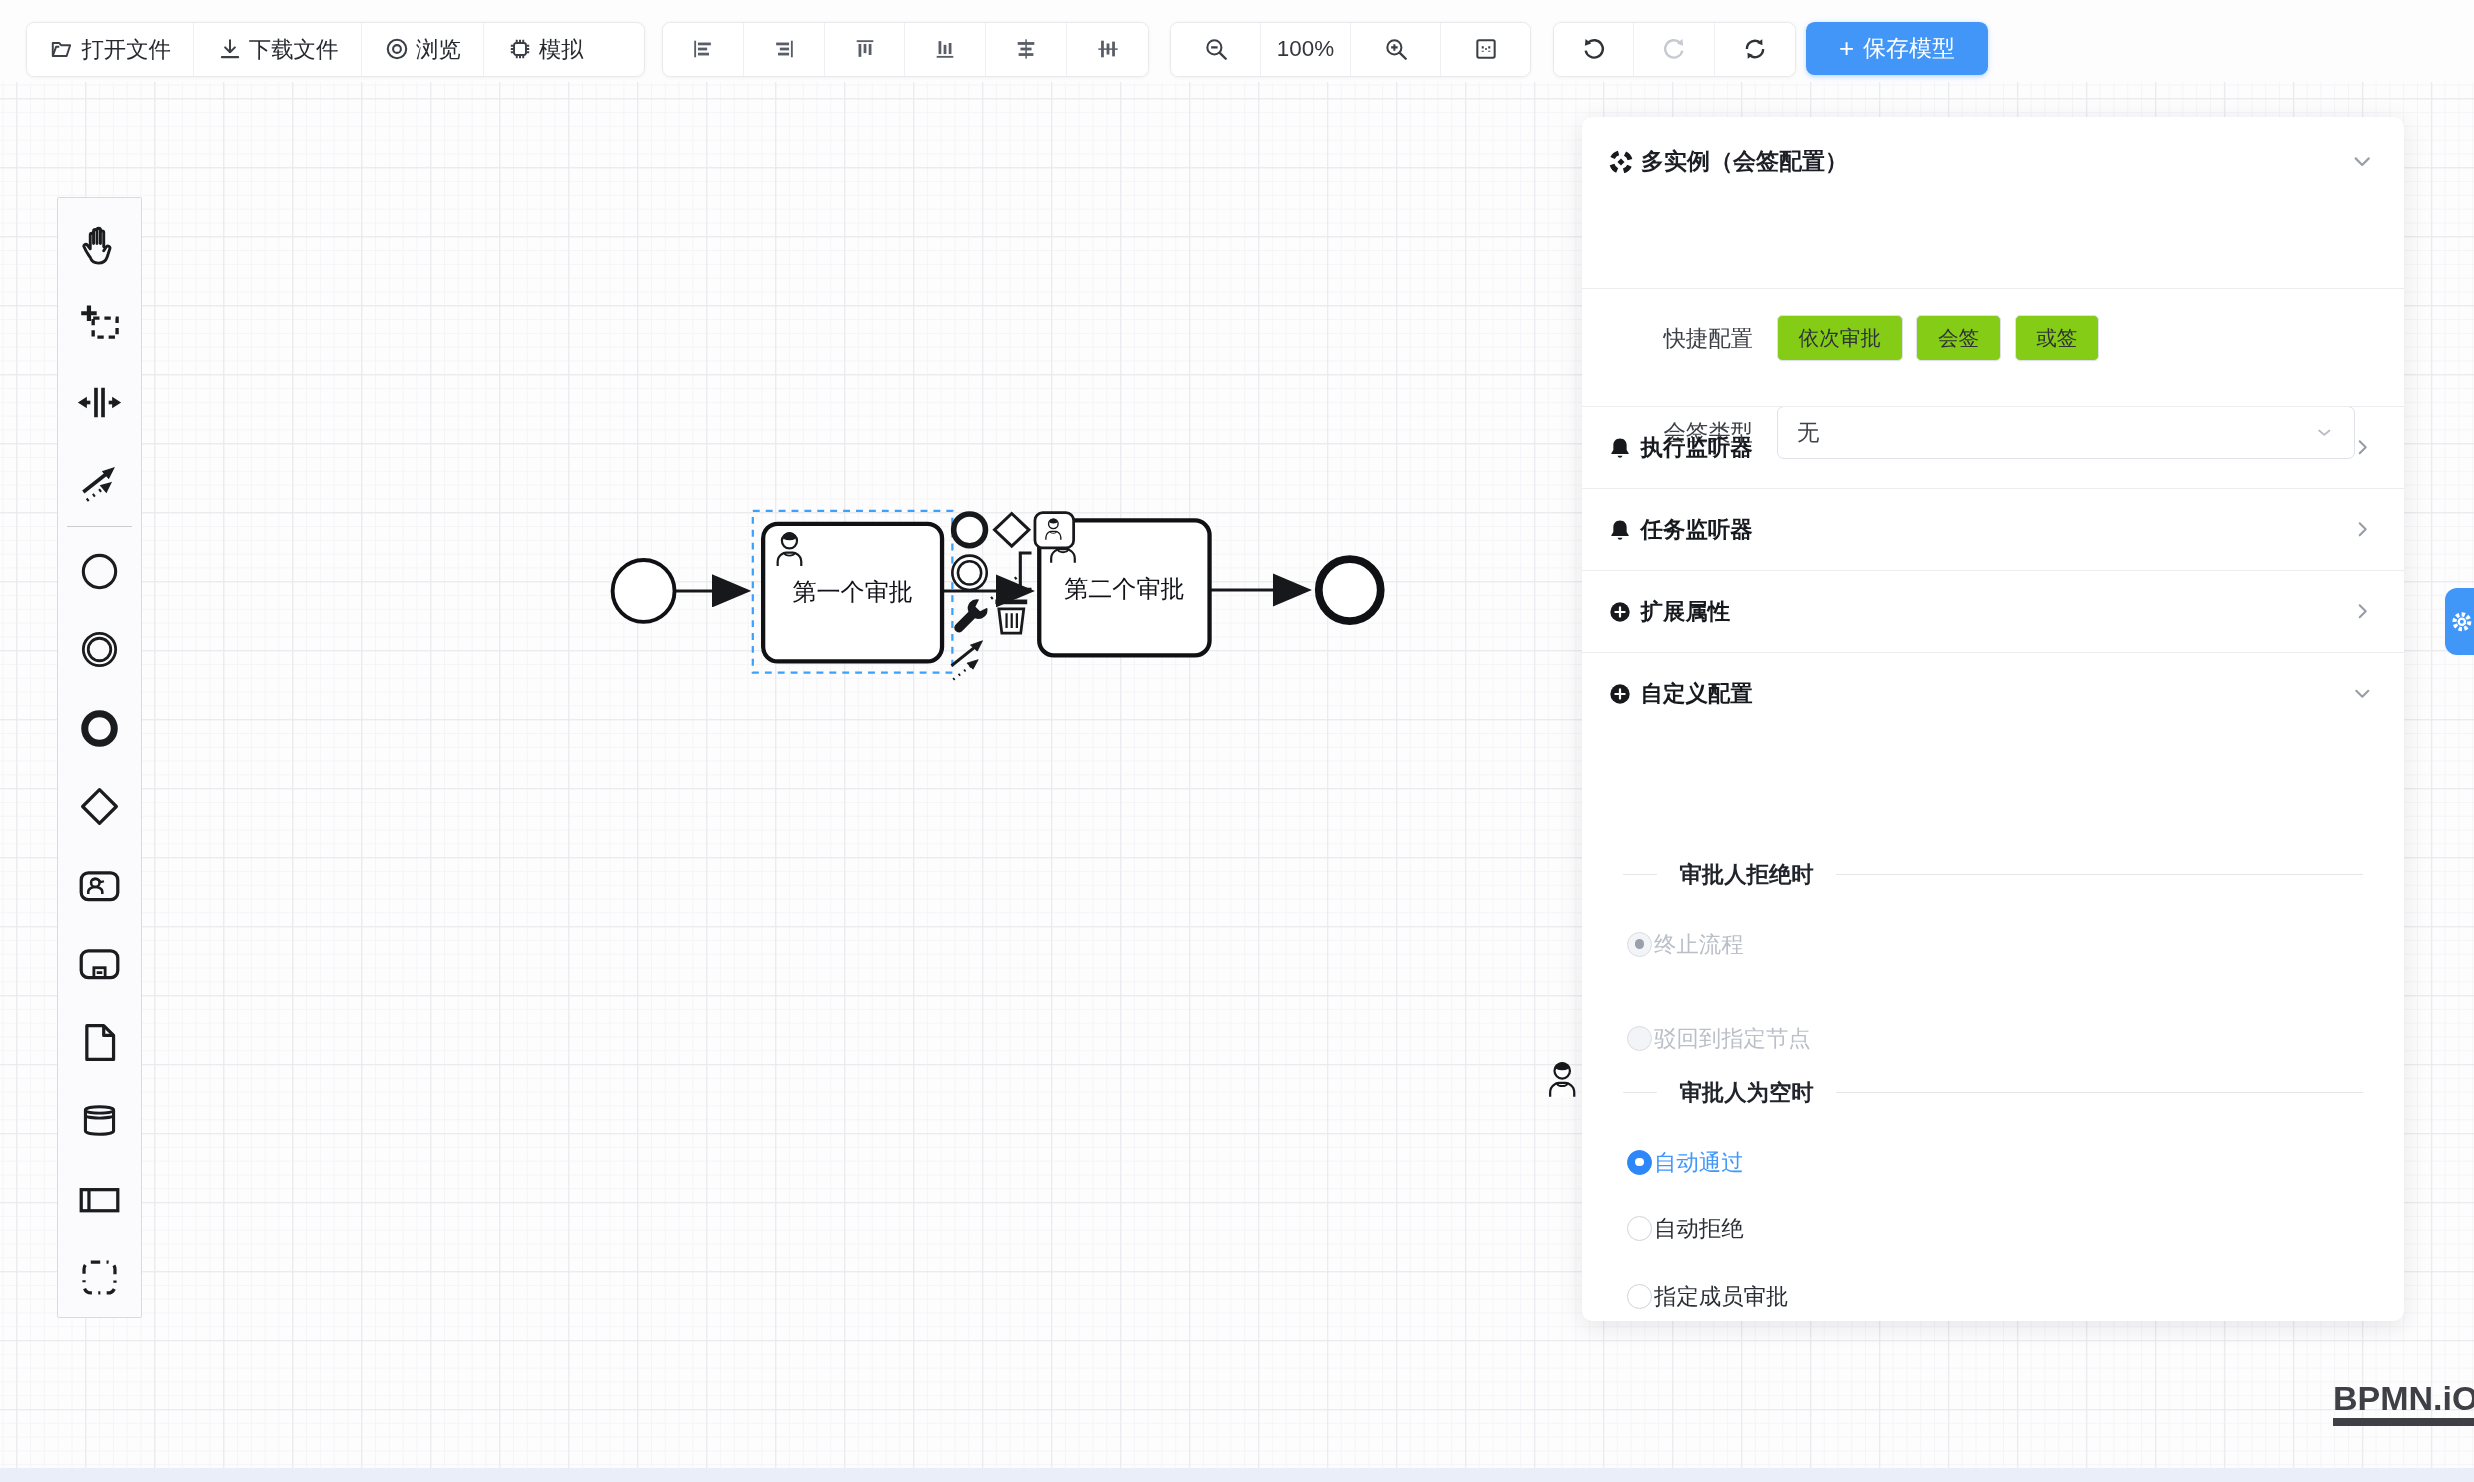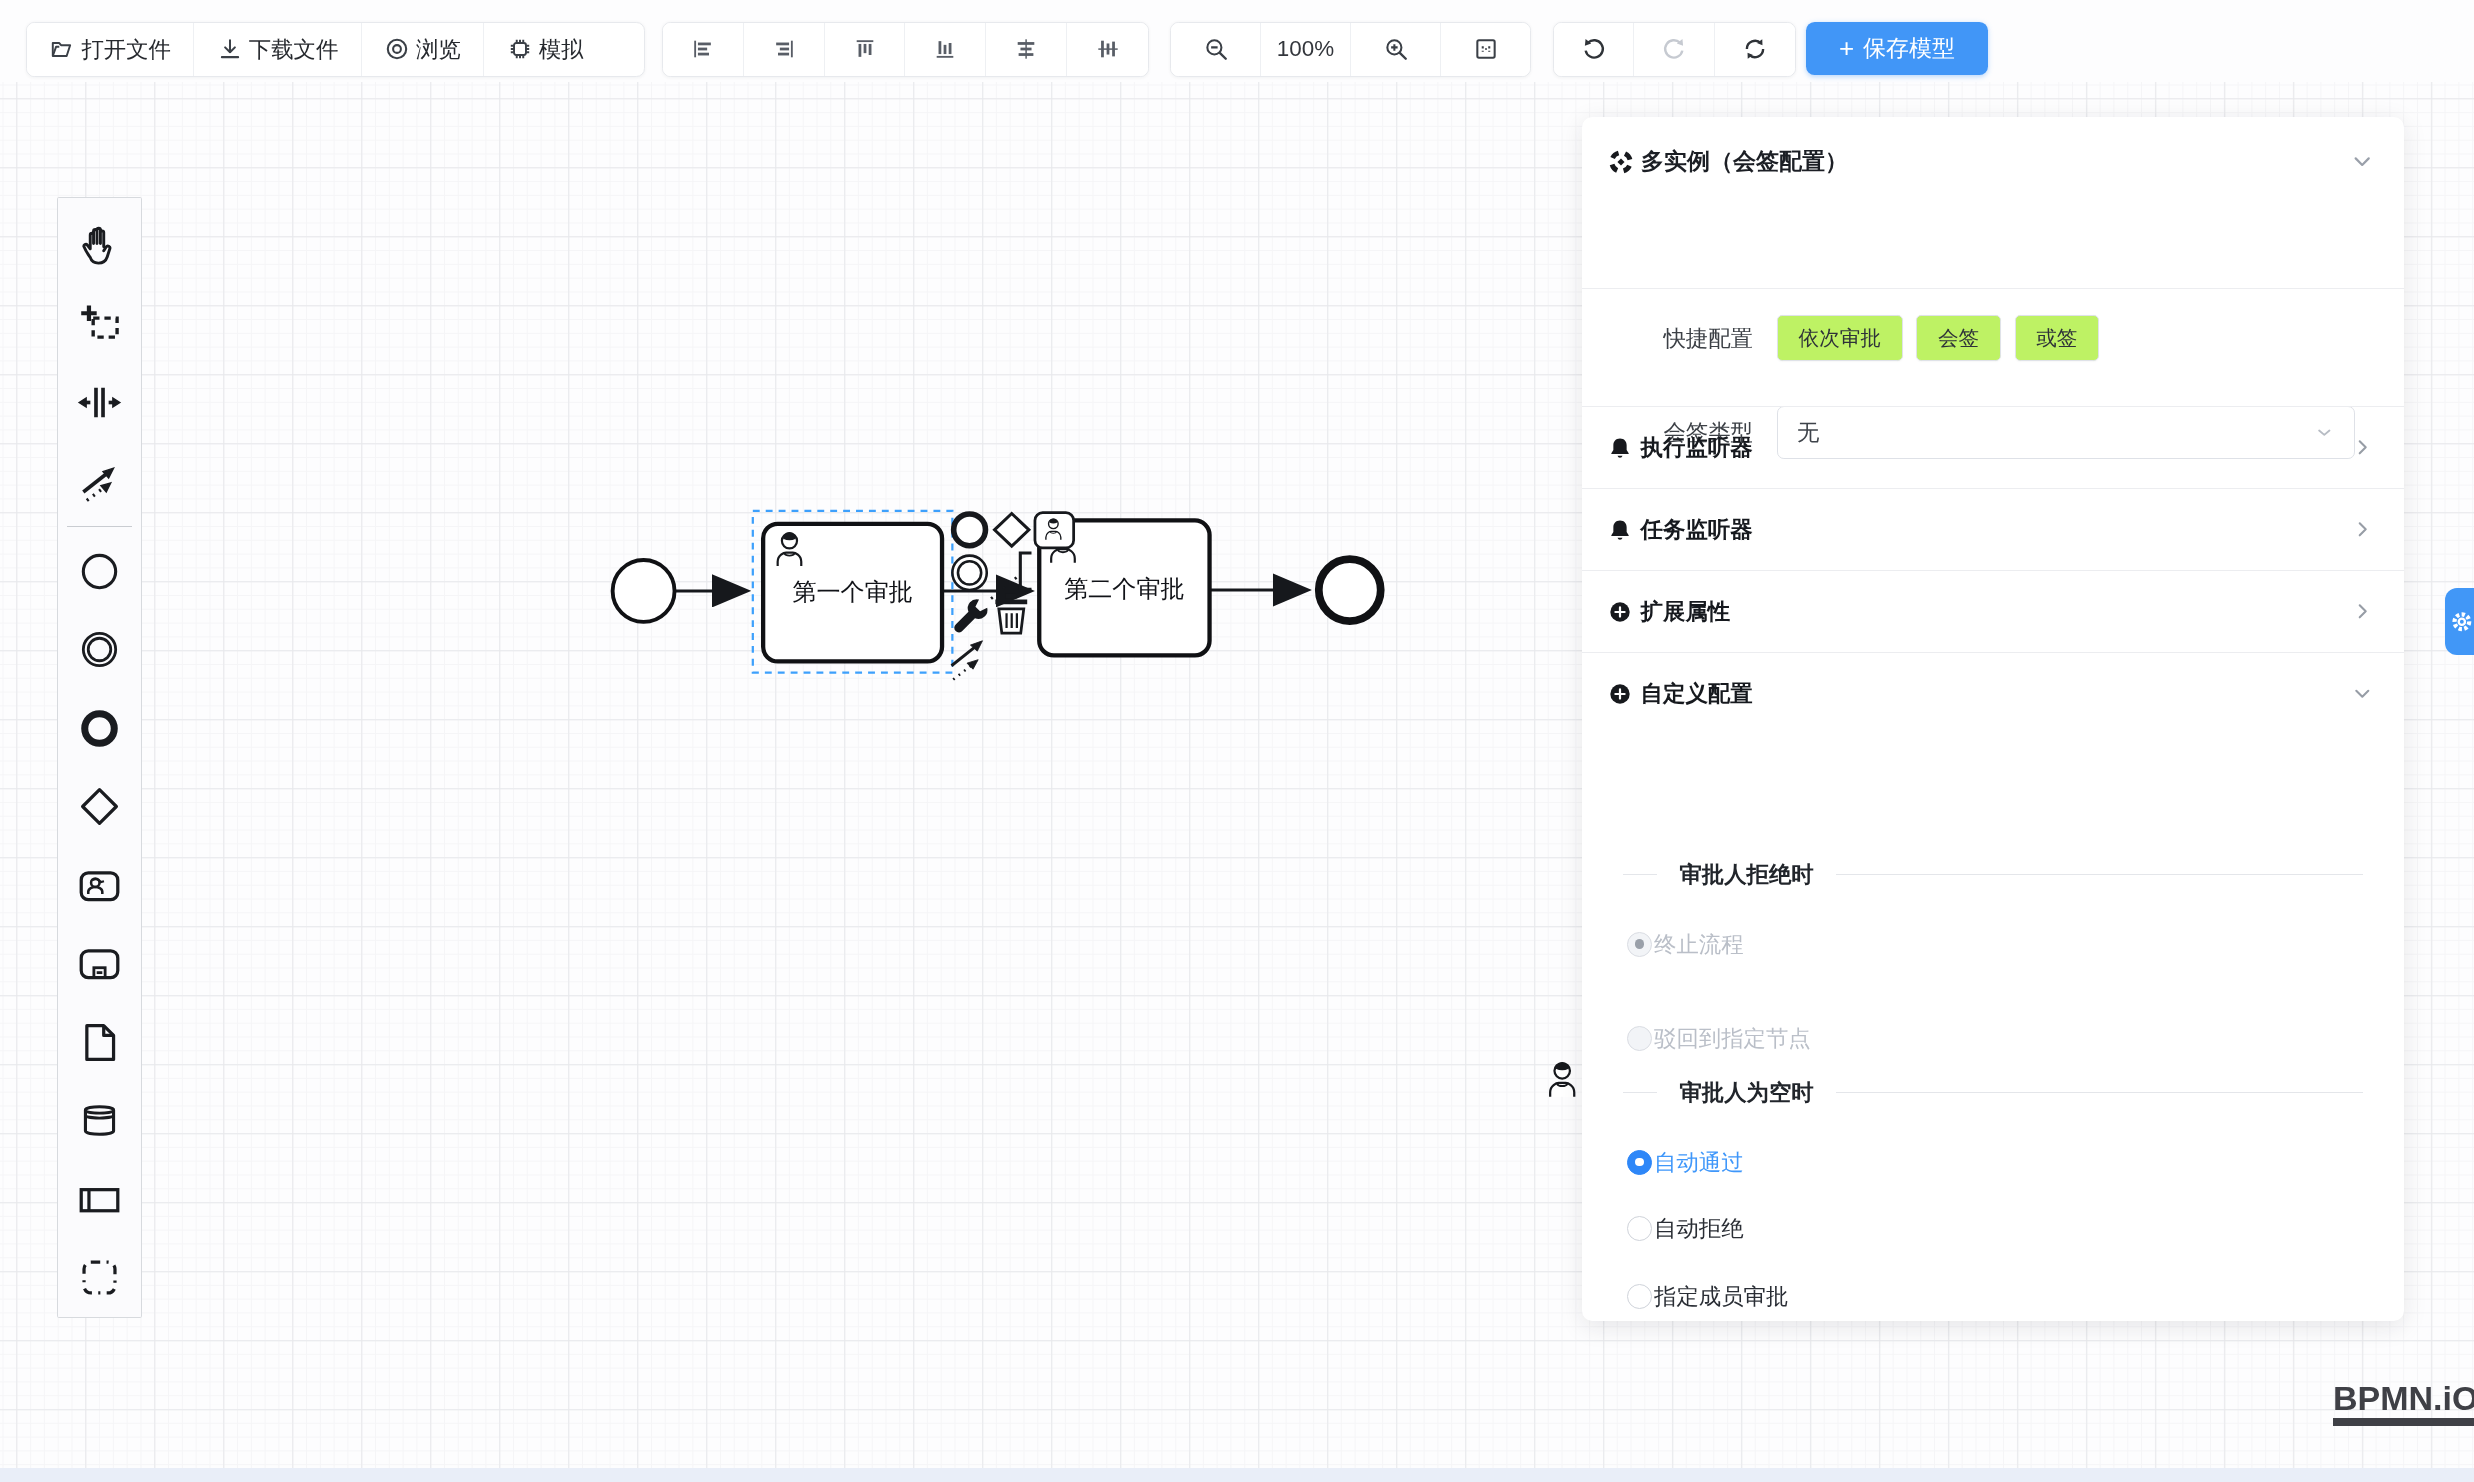--- a/index.html
+++ b/index.html
@@ -47,21 +47,21 @@
   .panel { position:absolute; left:1582px; top:117px; width:822px; height:1204px;
     background:#fff; border-radius:10.3px; box-shadow:0 5.2px 24px rgba(25,30,40,.10); z-index:25; }
   .panel-header { position:absolute; left:0; top:20.6px; width:100%; height:48px;
     display:flex; align-items:center; padding:0 31px 0 26px; cursor:pointer; }
   .panel-title { font-size:23px; font-weight:700; color:#1c1f25; margin-left:6.9px; }
   .panel-header .spacer { flex:1; }
   .panel-divider { position:absolute; left:0; top:171px; width:100%; border-top:0.9px solid #ecedf0; }
 
   .form-row { position:absolute; display:flex; align-items:center; }
   .form-label { width:169px; text-align:right; font-size:22.4px; color:#3c4046; padding-right:24px; }
-  .quick-btn { height:46px; padding:0 20.6px; margin-right:13.8px; background:#bef264;
+  .quick-btn { height:46px; padding:0 20.6px; margin-right:13.8px; background:#84cc16;
     border:0.9px solid #dfe2e8; border-radius:5.2px; font-size:20.6px; color:#2e3238;
     display:flex; align-items:center; cursor:pointer; box-shadow:0 0.9px 1.7px rgba(0,0,0,.03); }
   .select-box { width:578px; height:53px; border:0.9px solid #dee1e7; border-radius:6.9px;
     display:flex; align-items:center; padding:0 19px; font-size:22.4px; color:#3e434a; cursor:pointer; background:#fff; }
   .select-box .spacer { flex:1; }
 
   .sections { position:absolute; left:0; top:289px; width:100%; }
   .section-row { height:82px; border-top:0.9px solid #ecedf0; display:flex; align-items:center;
     padding:0 31px 0 26px; cursor:pointer; }
   .section-row .label { font-size:22.4px; font-weight:700; color:#16191e; margin-left:8.6px; }

